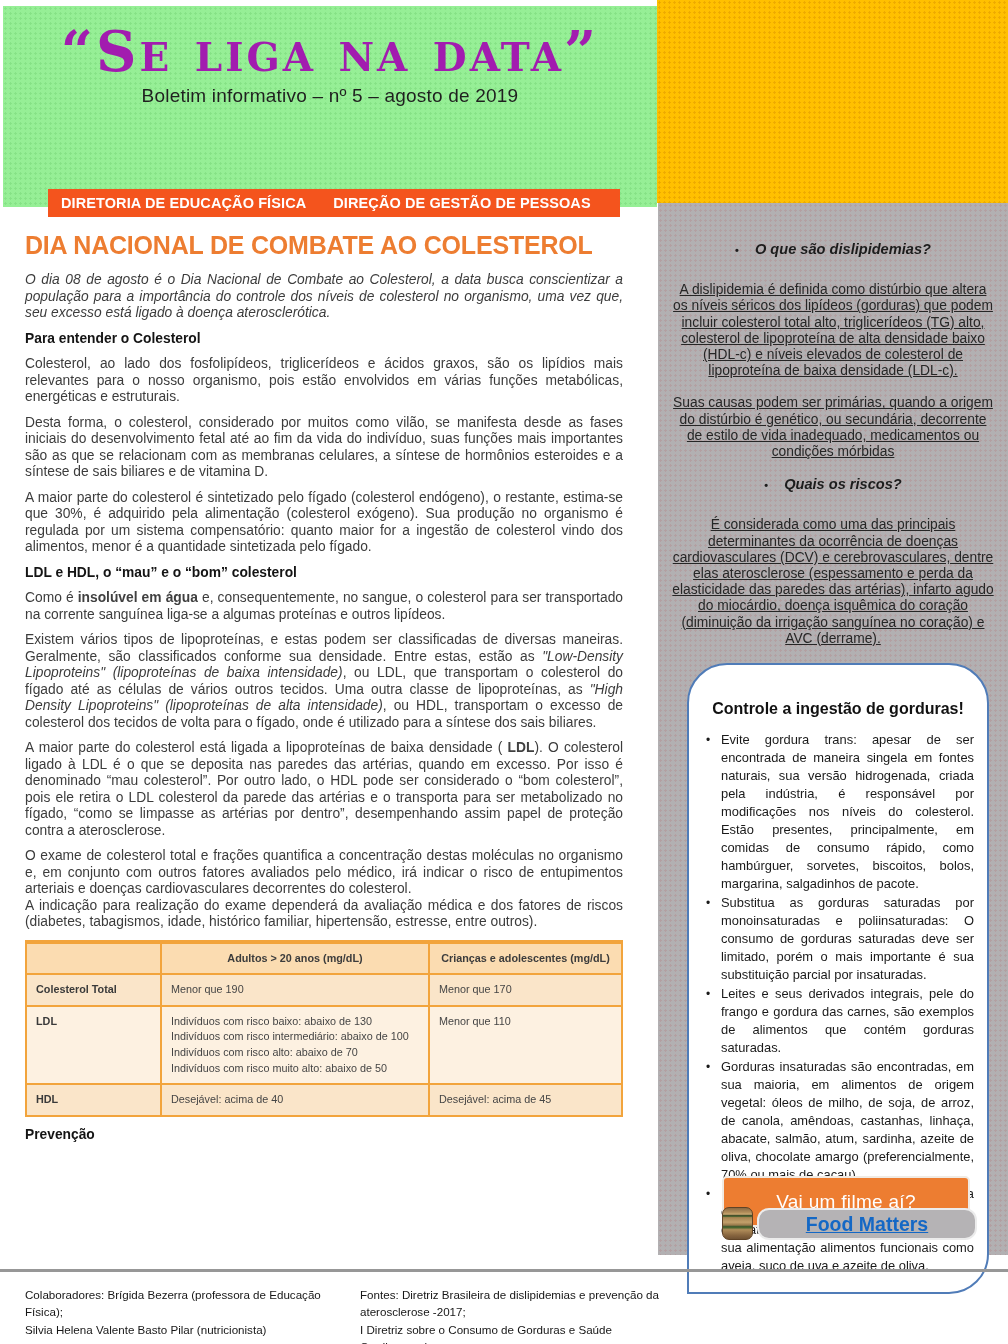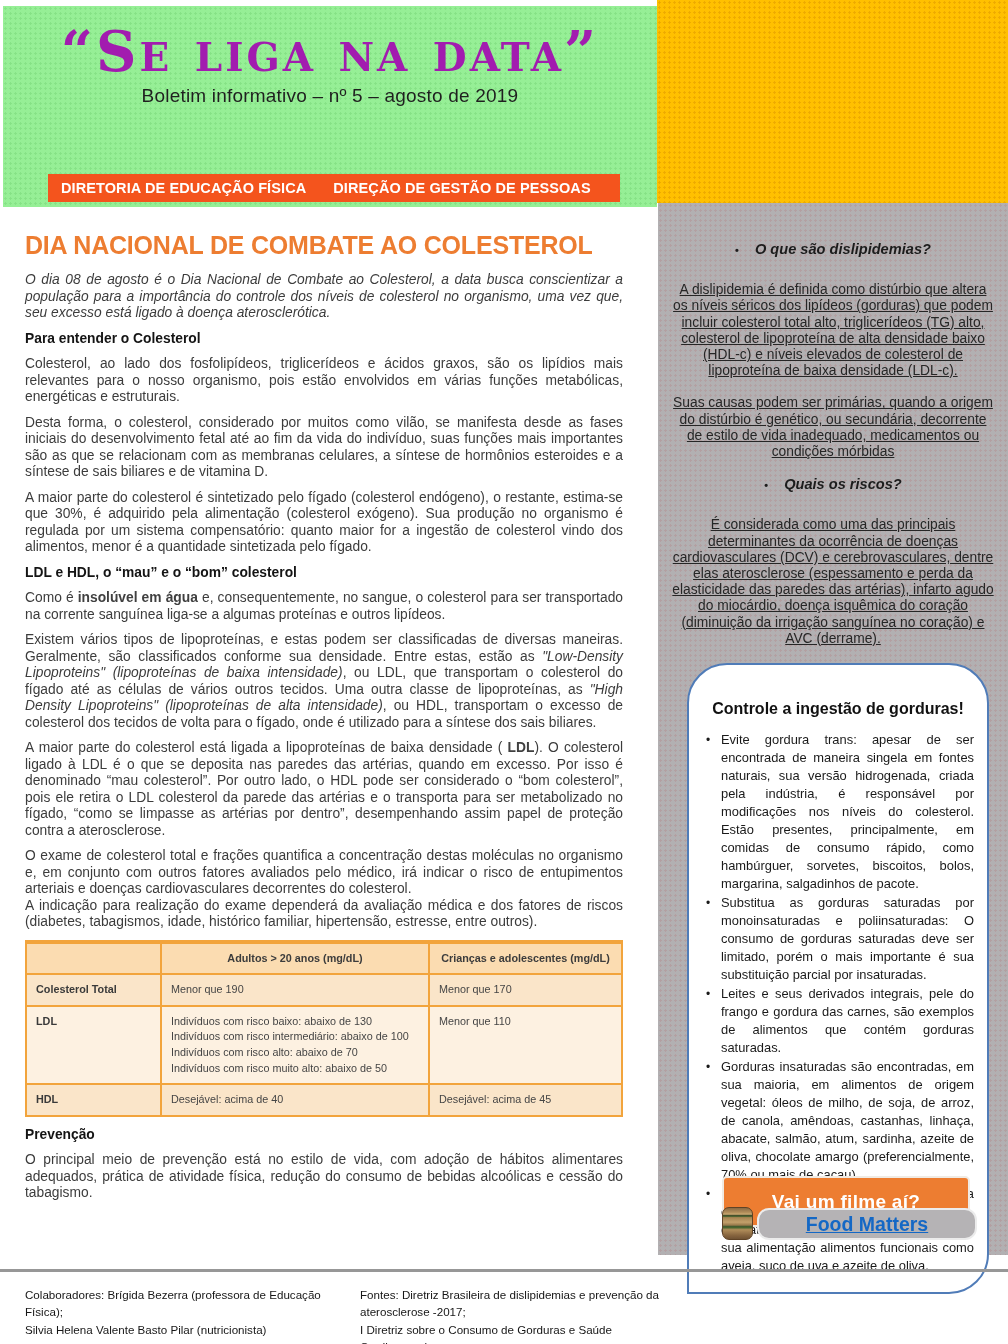--- a/index.html
+++ b/index.html
@@ -23,21 +23,21 @@
     background-size:5px 5px;
   }
   .masthead-text { position:absolute; left:3px; top:22px; width:654px; text-align:center; }
   .newsletter-title {
     font-family:"DejaVu Serif", serif; font-weight:700; font-variant:small-caps;
     font-size:56px; letter-spacing:3px; color:#a21caf; line-height:1.05;
   }
   .newsletter-subtitle { margin-top:4px; font-size:19px; color:#1f1f1f; letter-spacing:0.2px; }
 
   .dept-banner {
-    position:absolute; left:48px; top:174px; width:572px; height:28px;
+    position:absolute; left:48px; top:189px; width:572px; height:28px;
     background:#F4541D; color:#ffffff; display:flex; align-items:center;
     padding-left:13px; box-sizing:border-box; gap:27px;
     font-weight:700; font-size:14.5px; letter-spacing:0.1px; white-space:nowrap;
   }
 
   
   .main {
     position:absolute; left:25px; top:231px; width:598px;
     color:#3c3c3c; font-size:13.8px; line-height:16.5px; text-align:justify;
   }
@@ -104,21 +104,21 @@
   .advice-list li {
     position:relative; padding-left:19px; font-size:12.9px; line-height:18px;
     color:#1a1a1a; text-align:justify; margin-bottom:1px;
   }
   .advice-list li::before { content:"•"; position:absolute; left:4px; top:0; font-size:12px; }
 
   .film-button {
     position:absolute; left:722px; top:1176px; width:248px; height:51px;
     background:#ED7D31; border:2px solid #F0EBE4; border-radius:5px;
     box-sizing:border-box; display:flex; align-items:center; justify-content:center;
-    color:#ffffff; font-weight:700; font-size:19px; letter-spacing:0.3px; cursor:pointer;
+    color:#ffffff; font-weight:400; font-size:19px; letter-spacing:0.3px; cursor:pointer;
   }
   .barrel-icon {
     position:absolute; left:722px; top:1207px; width:31px; height:33px;
     border-radius:7px; border:1px solid #5f4326; box-sizing:border-box; cursor:pointer;
     background:linear-gradient(180deg,
       #8a6a43 0%, #b08d5a 14%, #caa770 20%,
       #44502c 24%, #46602e 27%,
       #a78552 31%, #c2a06b 46%, #9a7a4c 55%,
       #3f5a2f 60%, #4a652f 63%,
       #b08d5a 70%, #87653f 88%, #6f5233 100%);
@@ -197,21 +197,20 @@
       </tr>
       <tr class="band-a">
         <td class="rowlabel">HDL</td>
         <td>Desejável: acima de 40</td>
         <td>Desejável: acima de 45</td>
       </tr>
     </tbody>
   </table>
 
   <div class="subhead">Prevenção</div>
-  <p>O principal meio de prevenção está no estilo de vida, com adoção de hábitos alimentares adequados, prática de atividade física, redução do consumo de bebidas alcoólicas e cessão do tabagismo.</p>
 </div>
 
 <div class="sidebar">
   <div>
     <span class="side-q">
         <span class="bullet">•</span>
         <span>O que são dislipidemias?</span>
       </span>
   </div>
   <p class="side-p">A dislipidemia é definida como distúrbio que altera os níveis séricos dos lipídeos (gorduras) que podem incluir colesterol total alto, triglicerídeos (TG) alto, colesterol de lipoproteína de alta densidade baixo (HDL-c) e níveis elevados de colesterol de lipoproteína de baixa densidade (LDL-c).</p>

